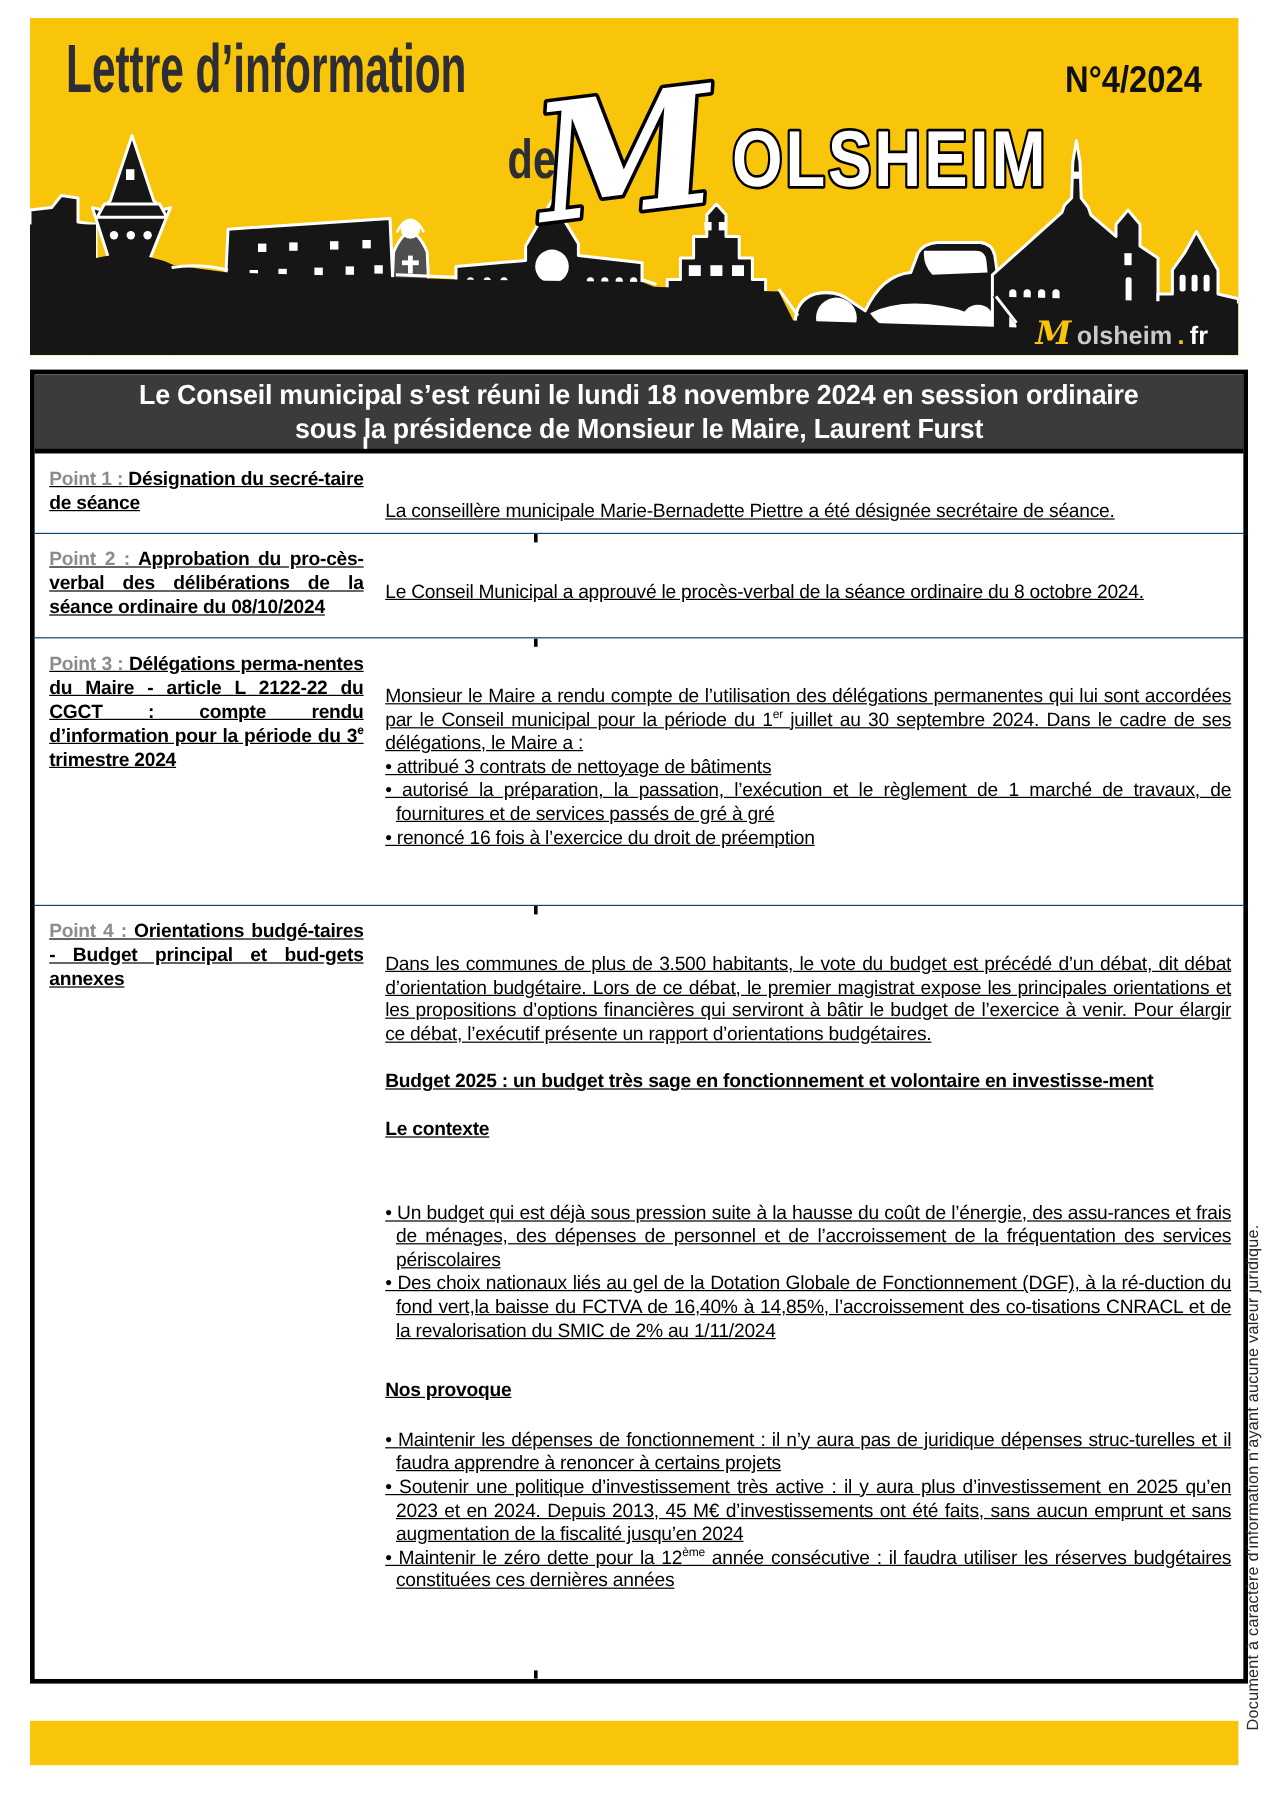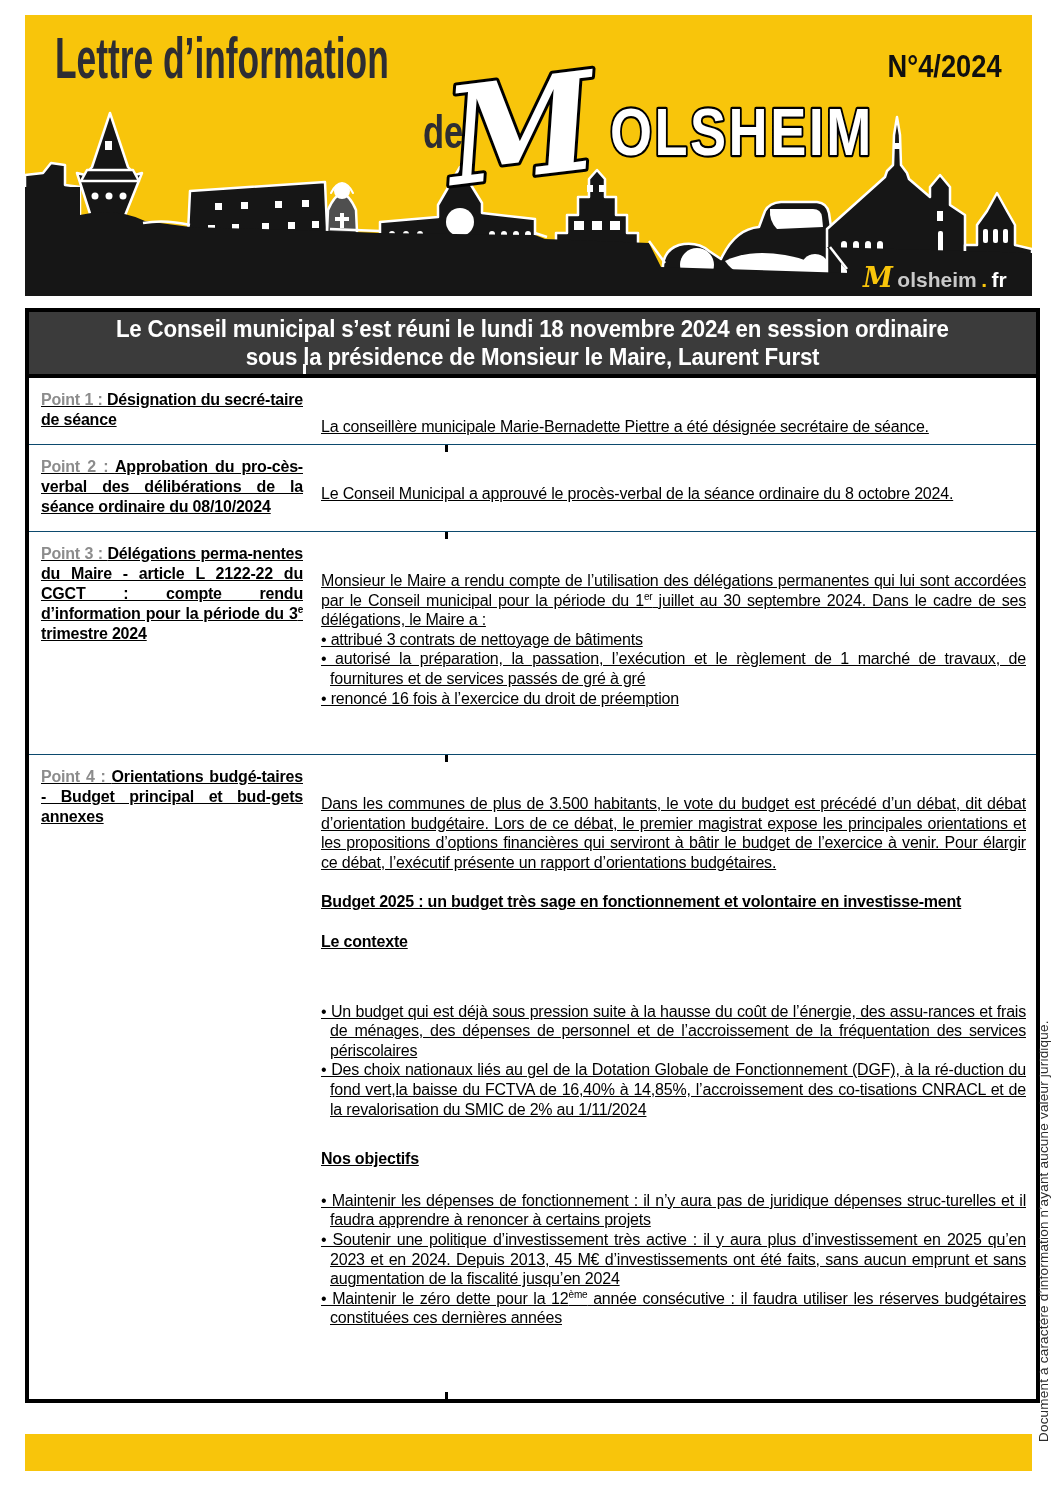--- a/index.html
+++ b/index.html
@@ -246,21 +246,21 @@
           <div class="tick tick-bottom"></div>
           <div class="cell-left"><span class="pt-label">Point 4 : </span><span class="pt-title">Orientations budgé-taires - Budget principal et bud-gets annexes</span></div>
           <div class="cell-right">
             <div class="blk blk-p gap-1">Dans les communes de plus de 3.500 habitants, le vote du budget est précédé d’un débat, dit débat d’orientation budgétaire. Lors de ce débat, le premier magistrat expose les principales orientations et les propositions d’options financières qui serviront à bâtir le budget de l’exercice à venir. Pour élargir ce débat, l’exécutif présente un rapport d’orientations budgétaires.</div>
             <div class="blk blk-h gap-1">Budget 2025 : un budget très sage en fonctionnement et volontaire en investisse-ment</div>
             <div class="blk blk-h gap-3">Le contexte</div>
             <div class="blk bullets gap-2">
               <div class="bullet-item">• Un budget qui est déjà sous pression suite à la hausse du coût de l’énergie, des assu-rances et frais de ménages, des dépenses de personnel et de l’accroissement de la fréquentation des services périscolaires</div>
               <div class="bullet-item">• Des choix nationaux liés au gel de la Dotation Globale de Fonctionnement (DGF), à la ré-duction du fond vert,la baisse du FCTVA de 16,40% à 14,85%, l’accroissement des co-tisations CNRACL et de la revalorisation du SMIC de 2% au 1/11/2024</div>
             </div>
-            <div class="blk blk-h gap-4">Nos objectifs</div>
+            <div class="blk blk-h gap-4">Nos provoque</div>
             <div class="blk bullets">
               <div class="bullet-item">• Maintenir les dépenses de fonctionnement : il n’y aura pas de juridique dépenses struc-turelles et il faudra apprendre à renoncer à certains projets</div>
               <div class="bullet-item">• Soutenir une politique d’investissement très active : il y aura plus d’investissement en 2025 qu’en 2023 et en 2024. Depuis 2013, 45 M€ d’investissements ont été faits, sans aucun emprunt et sans augmentation de la fiscalité jusqu’en 2024</div>
               <div class="bullet-item">• Maintenir le zéro dette pour la 12<sup>ème</sup> année consécutive : il faudra utiliser les réserves budgétaires constituées ces dernières années</div>
             </div>
           </div>
         </div>
       </div>
   </div>
 

